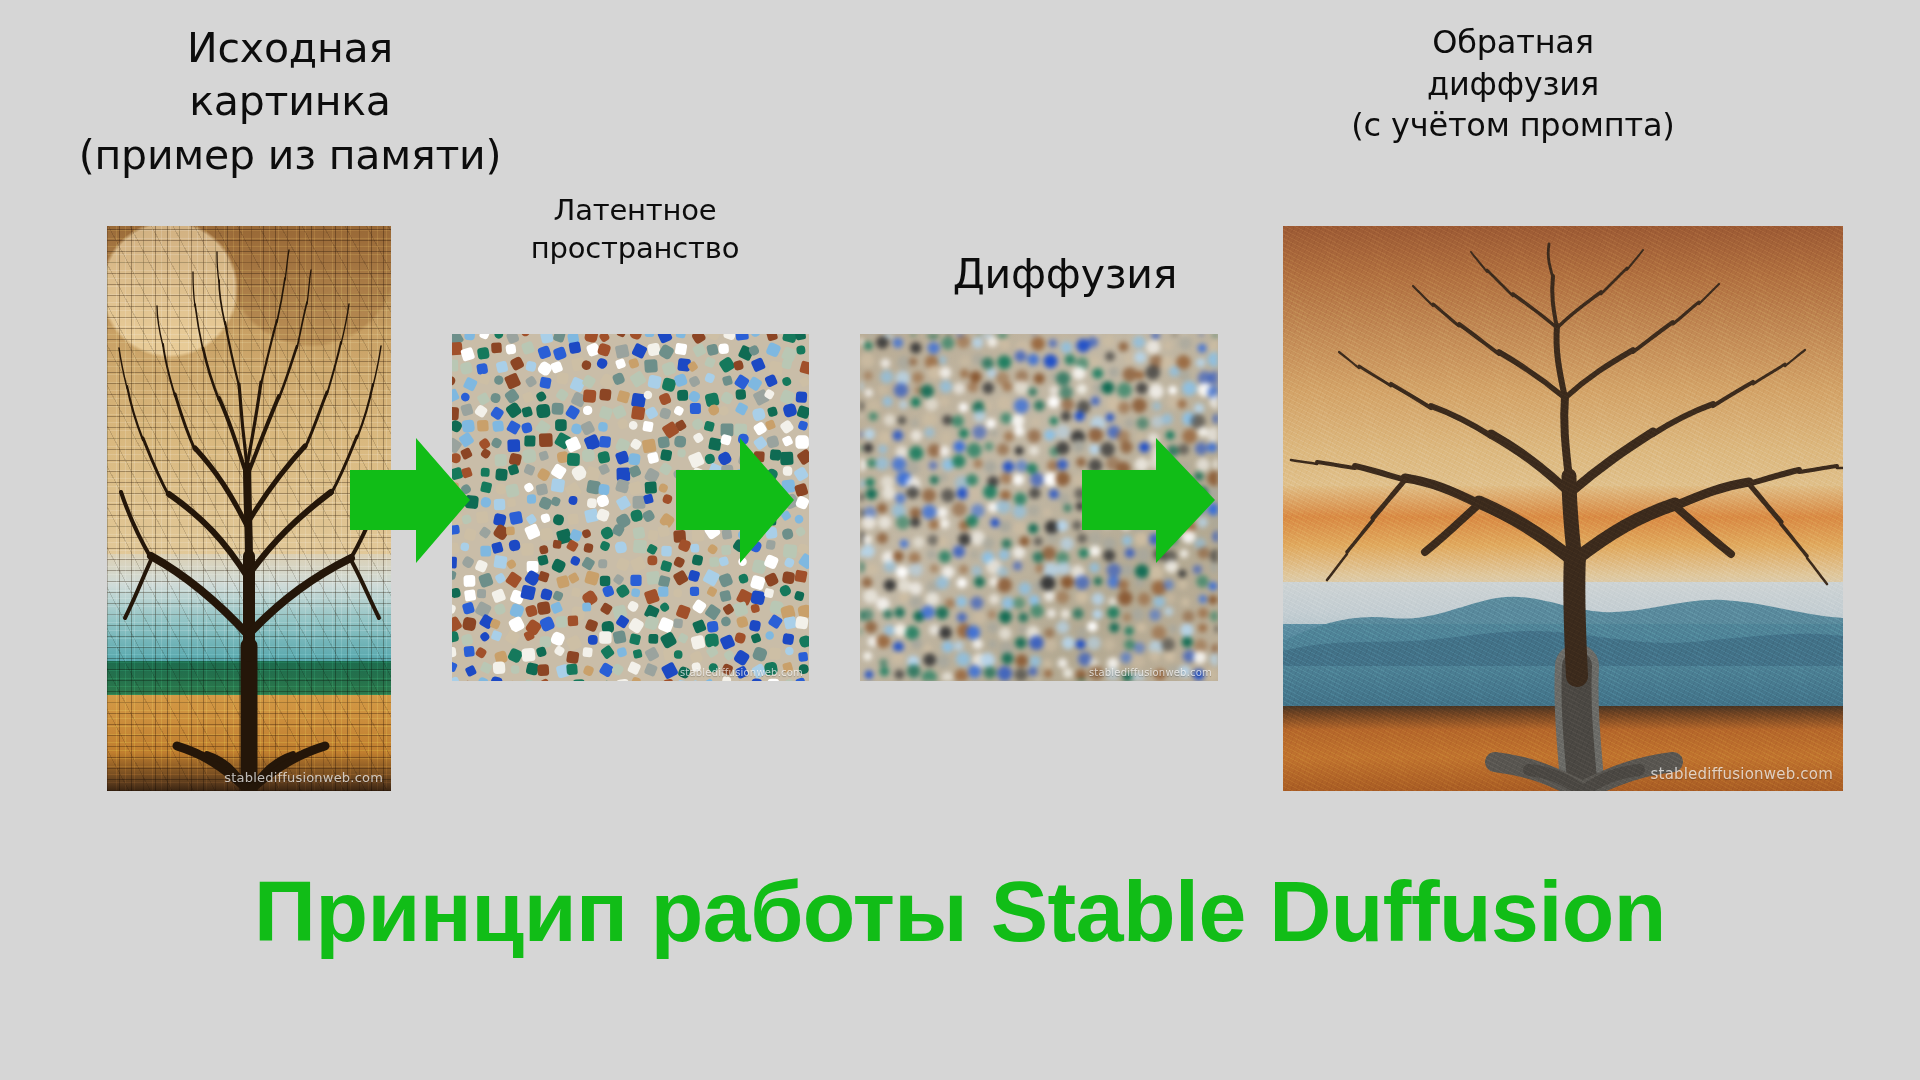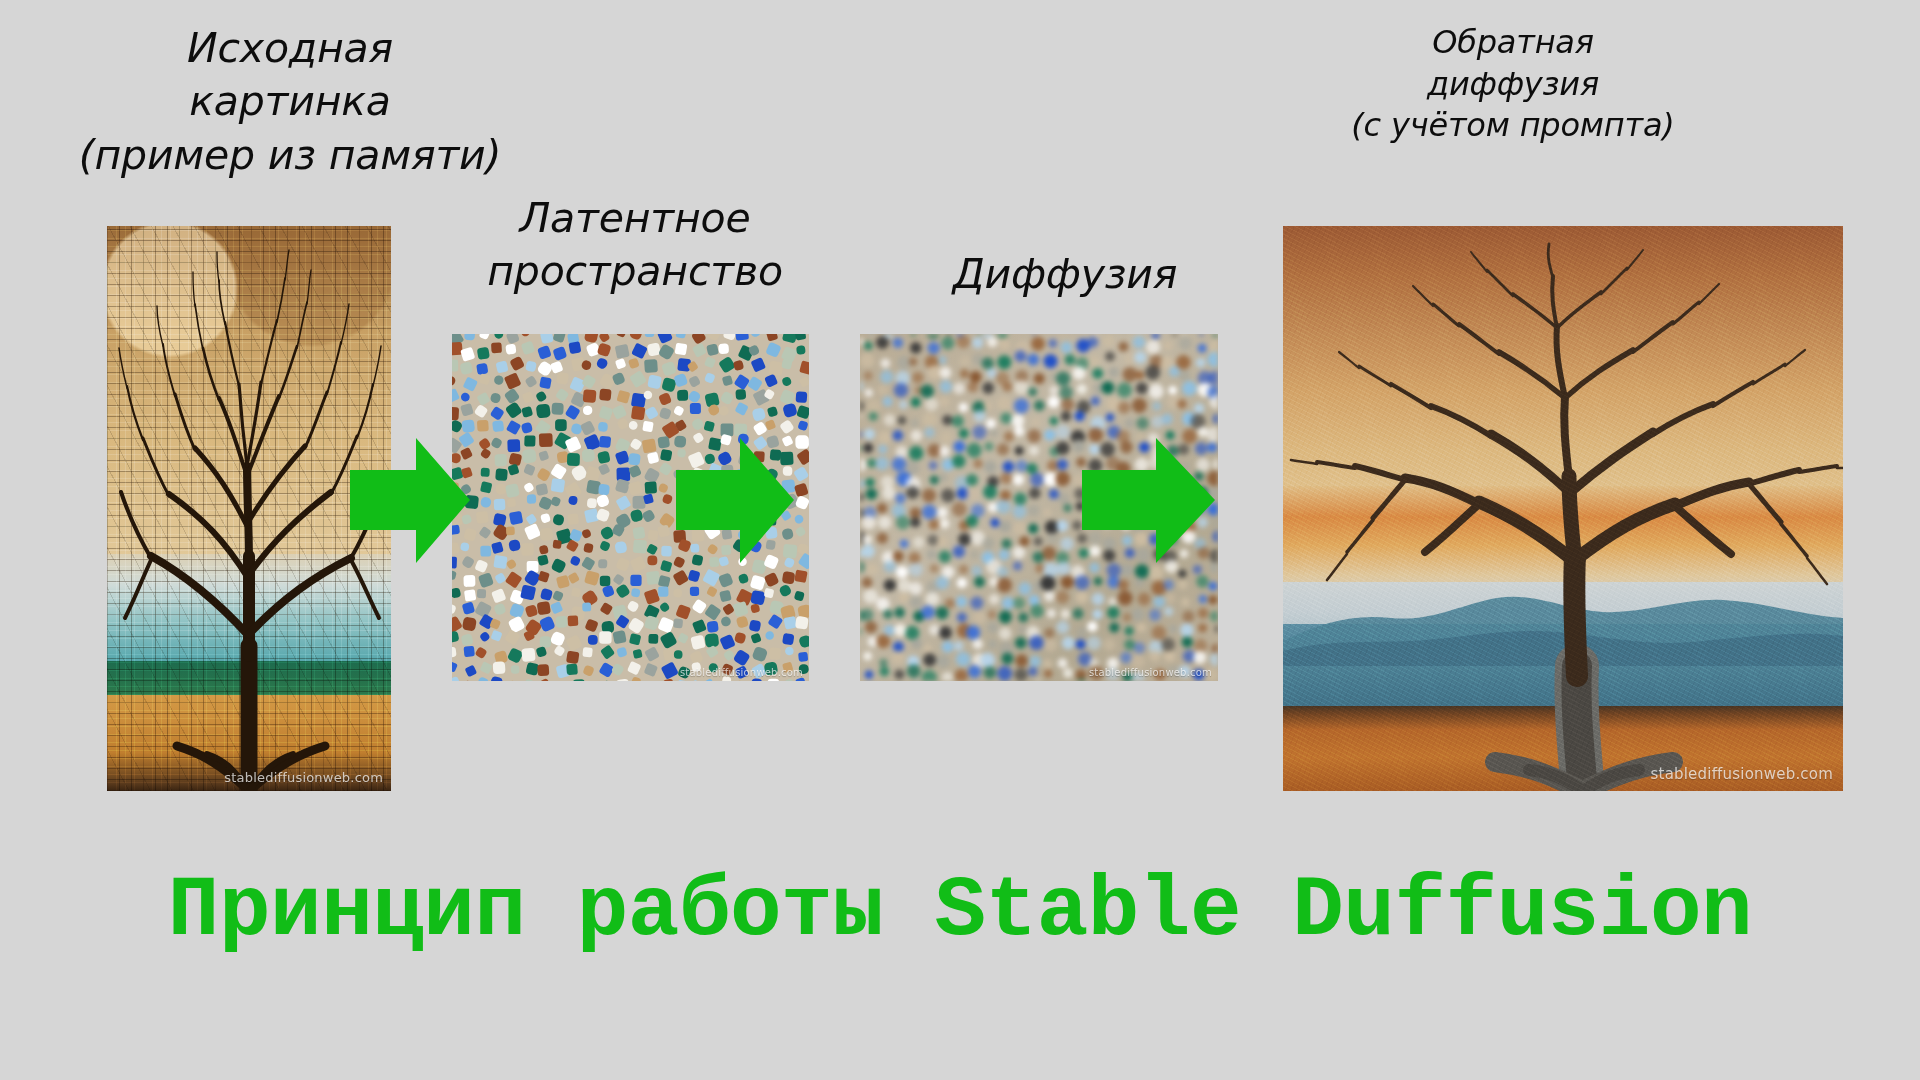--- a/index.html
+++ b/index.html
@@ -12,44 +12,43 @@
     width: 1920px;
     height: 1080px;
     background: #d6d6d6;
     overflow: hidden;
     font-family: "DejaVu Sans", "Liberation Sans", sans-serif;
   }
 
   
   .caption {
     position: absolute;
-    font-style: italic;
     font-weight: 400;
     color: #0d0d0d;
     text-align: center;
     line-height: 1.30;
     white-space: pre-line;
     letter-spacing: -0.2px;
   }
   #cap-source   { left: 20px;   top: 22px;  width: 540px; font-size: 41px; }
-  #cap-latent   { left: 395px;  top: 192px; width: 480px; font-size: 41px; }
+  #cap-latent   { left: 395px;  top: 192px; width: 480px; font-size: 29px; }
   #cap-diffuse  { left: 860px;  top: 248px; width: 410px; font-size: 41px; }
   #cap-reverse  { left: 1203px; top: 22px;  width: 620px; font-size: 32px; }
 
   
   #title {
     position: absolute;
     left: 0; top: 862px;
     width: 1920px;
     text-align: center;
     font-size: 86px;
     font-weight: 700;
     color: #11bd17;
     letter-spacing: -0.5px;
-    font-family: Liberation Mono, monospace;
+    font-family: Liberation Sans, sans-serif;
   }
 
   
   .pic {
     position: absolute;
     overflow: hidden;
     background: #0f172a;
   }
   #pic-1 { left: 107px;  top: 226px; width: 284px; height: 565px; }
   #pic-2 { left: 452px;  top: 334px; width: 357px; height: 347px; }

